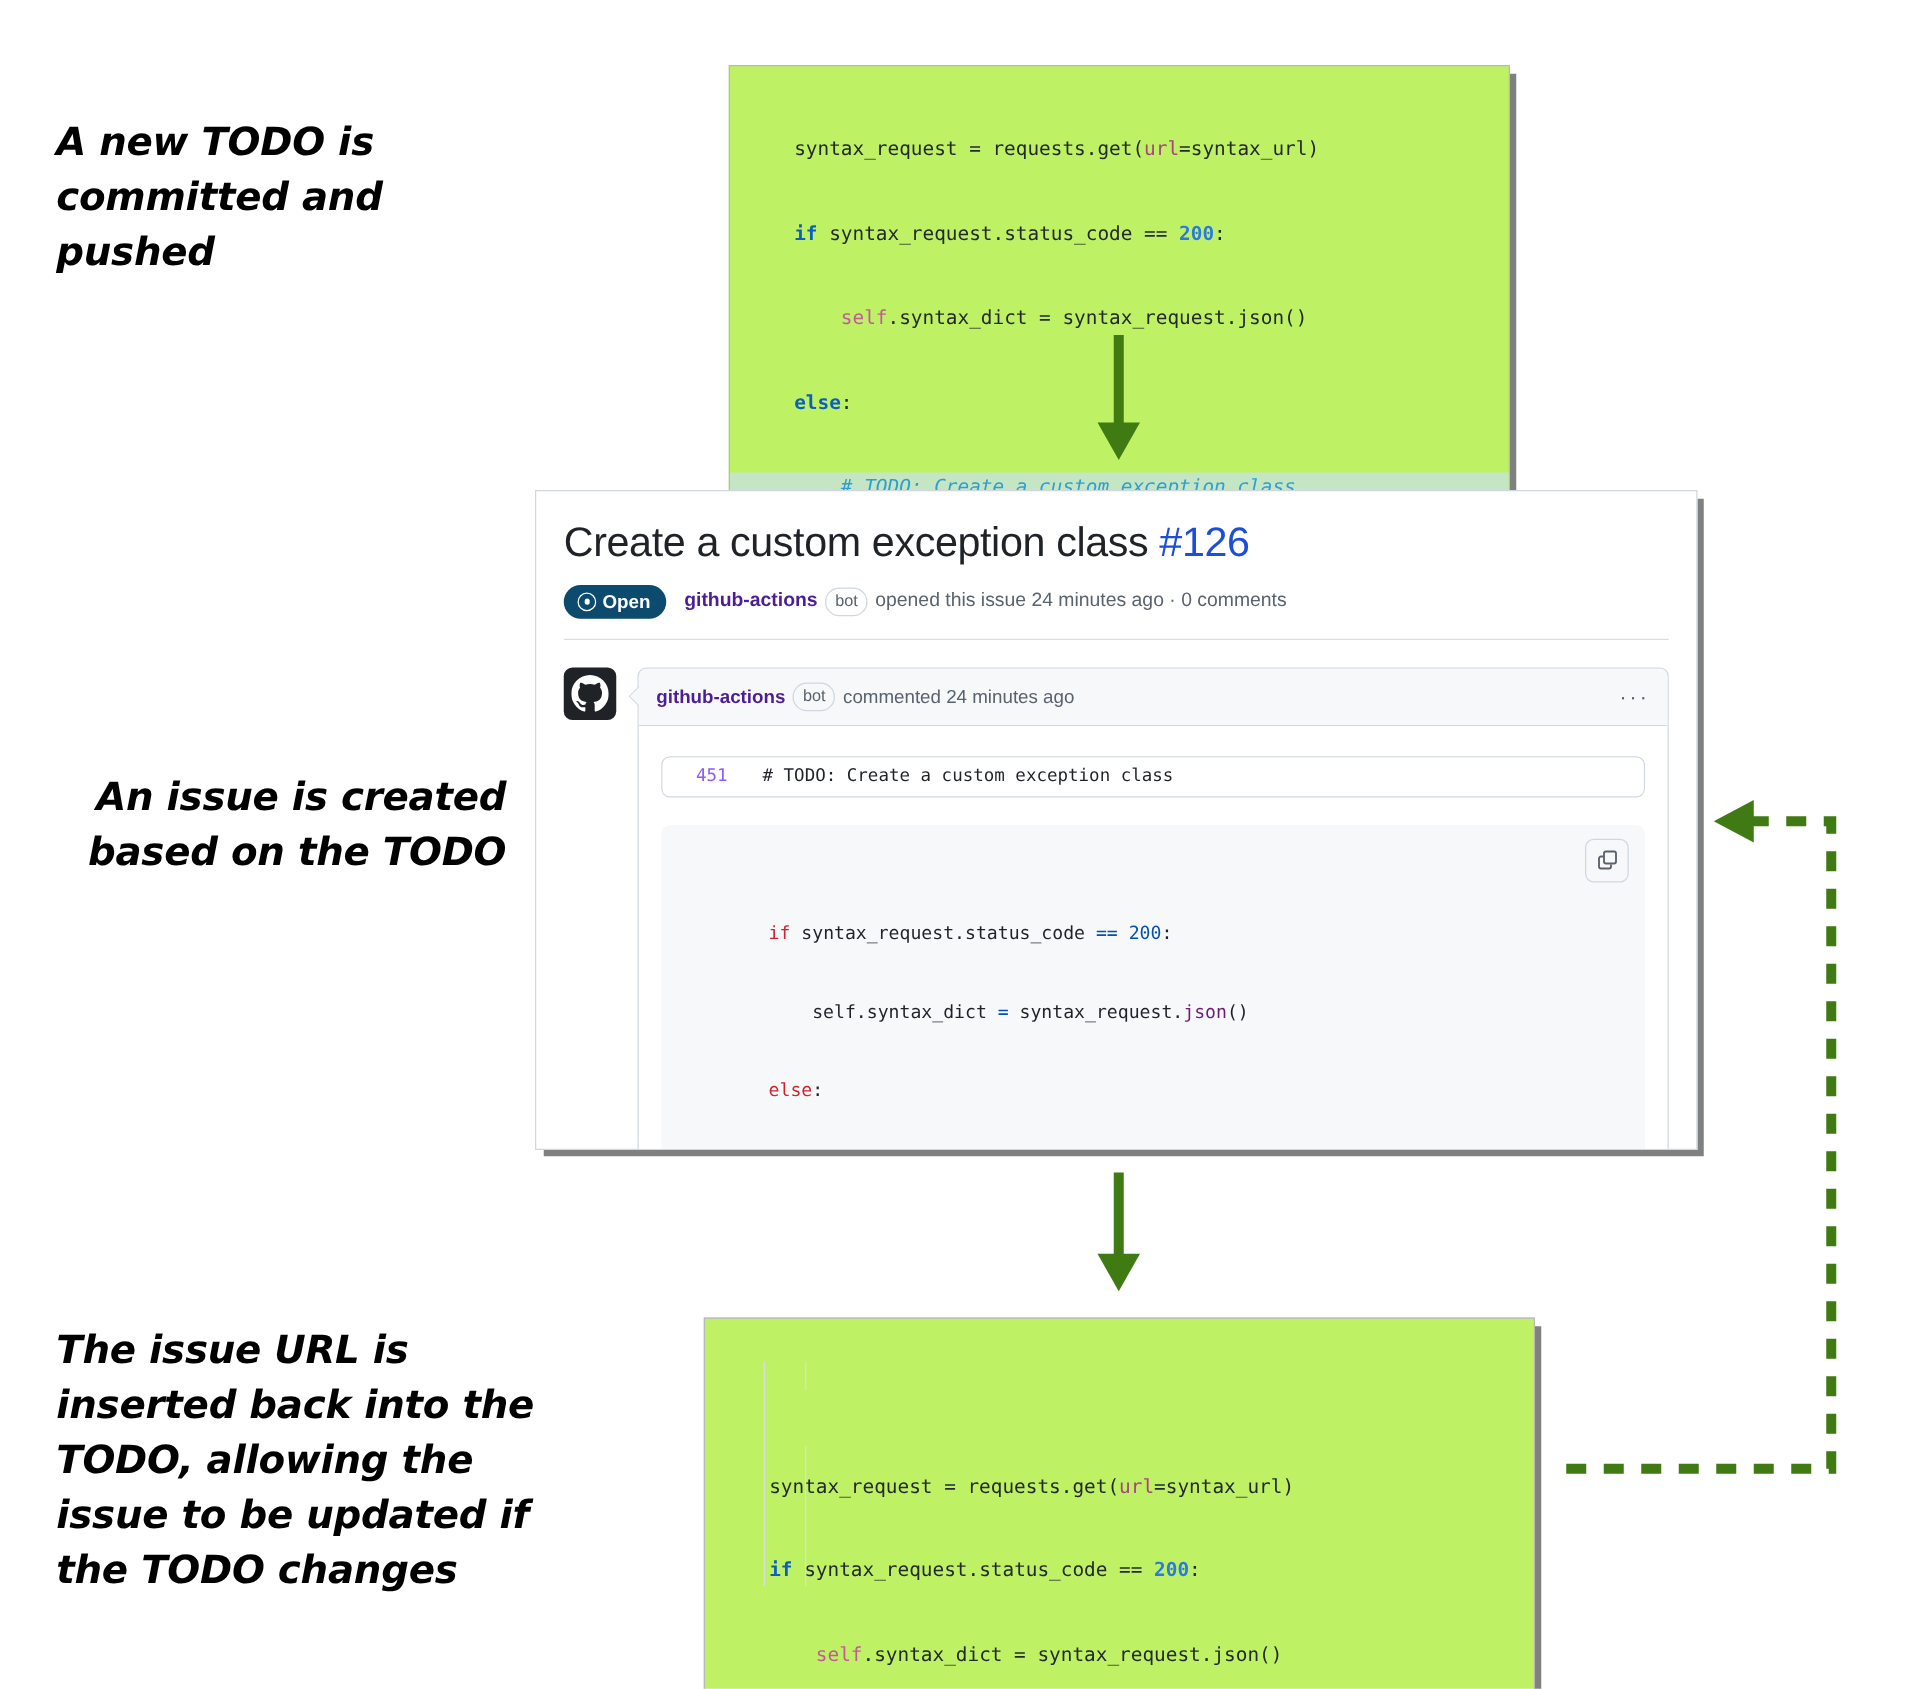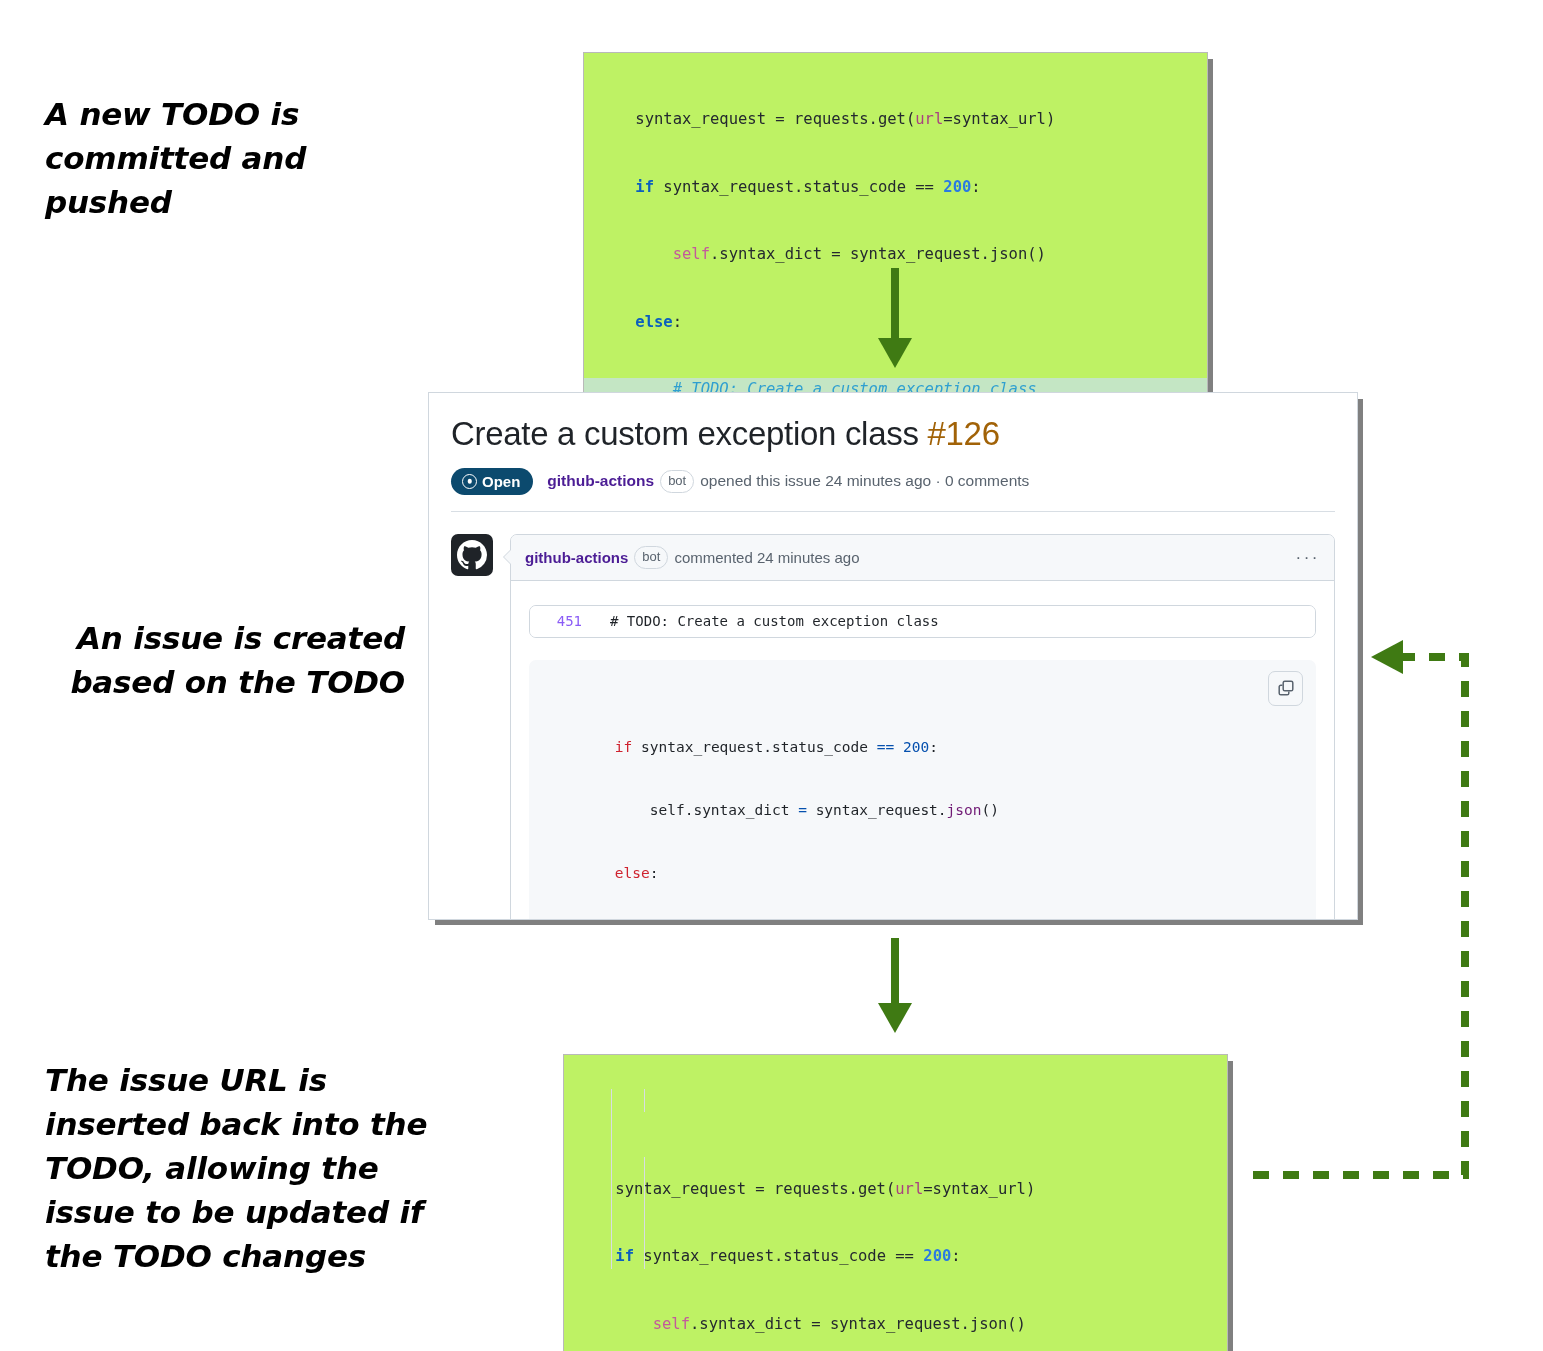--- a/index.html
+++ b/index.html
@@ -87,21 +87,21 @@
     overflow: hidden;
   }
   #issue-head { padding: 22px 0 0 22px; }
   #issue-title {
     font-size: 33px;
     font-weight: 400;
     color: #1f2328;
     line-height: 1.15;
     letter-spacing: -0.3px;
   }
-  #issue-number { color: #a16207; }
+  #issue-number { color: #1d4ed8; }
   #issue-meta-row {
     display: flex;
     align-items: center;
     margin-top: 15px;
     font-size: 15.5px;
     color: #59636e;
   }
   #state-badge {
     display: inline-flex;
     align-items: center;

